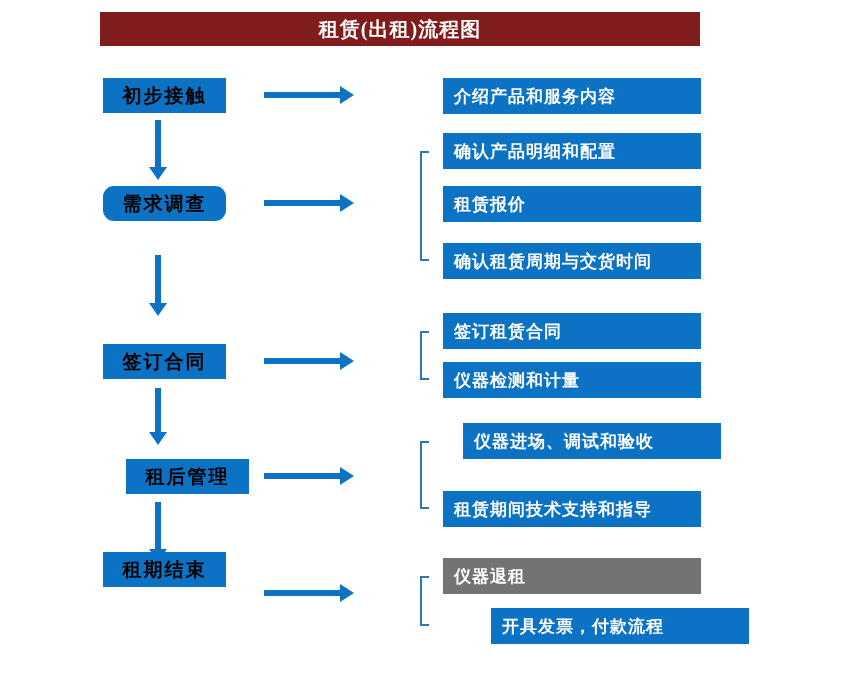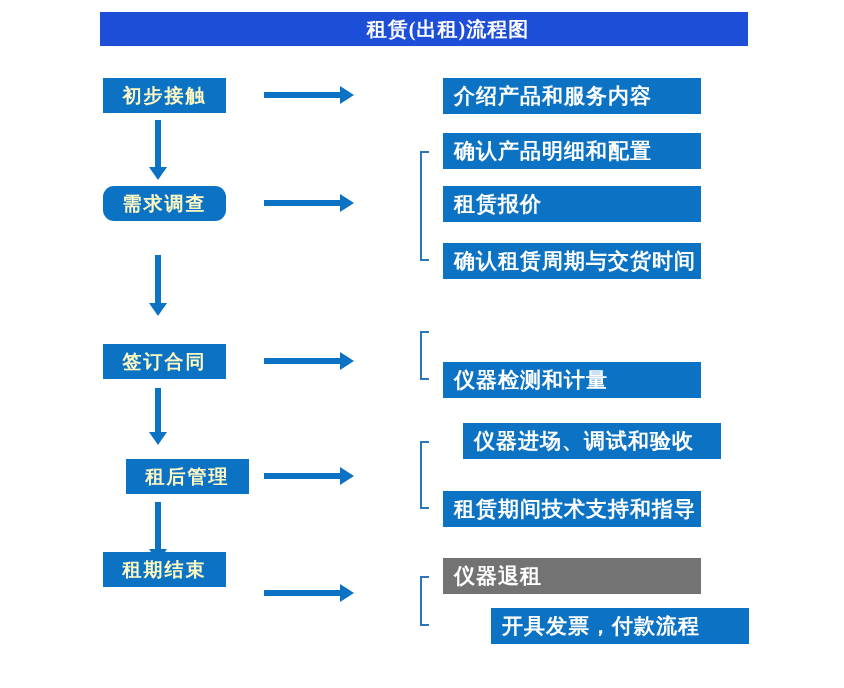--- a/index.html
+++ b/index.html
@@ -11,27 +11,27 @@
     overflow:hidden;
   }
   .banner{
     position:absolute;left:100px;top:12px;width:600px;height:34px;
     display:flex;align-items:center;justify-content:center;
     color:#ffffff;font-weight:bold;font-size:20px;letter-spacing:1px;
   }
   .stepbox{
     position:absolute;left:103px;width:123px;height:35px;
     display:flex;align-items:center;justify-content:center;
-    color:#fef9c3;font-weight:bold;font-size:19px;letter-spacing:2px;
+    color:#000000;font-weight:bold;font-size:19px;letter-spacing:2px;
   }
   .outbox{
     position:absolute;left:443px;width:258px;height:36px;
     display:flex;align-items:center;
     padding-left:11px;box-sizing:border-box;
-    color:#ffffff;font-weight:bold;font-size:21px;letter-spacing:1px;
+    color:#ffffff;font-weight:bold;font-size:17px;letter-spacing:1px;
     white-space:nowrap;
   }
   .harrow{position:absolute;left:264px;width:90px;height:18px;}
   .harrow .shaft{position:absolute;left:0;top:6px;width:76px;height:6px;}
   .harrow .head{
     position:absolute;right:0;top:0;width:0;height:0;
     border-top:9px solid transparent;border-bottom:9px solid transparent;
     border-left:14px solid transparent;
   }
   .varrow{position:absolute;left:149px;width:18px;}
@@ -45,32 +45,33 @@
     position:absolute;left:420px;width:9px;box-sizing:border-box;
     border-style:solid;border-width:2px;border-right:none;
     background:transparent;
   }
 </style>
 </head>
 <body>
 
 <div class="canvas">
 
-  <div class="banner fill-blue" style="background: #1d4ed8; padding-left: 48px;">租赁(出租)流程图</div>
+  <div class="banner fill-blue" style="background: #7f1d1d;">租赁(出租)流程图</div>
 
   <div class="stepbox fill-blue" style="top: 78px; background: rgb(11, 114, 196);">初步接触</div>
   <div class="stepbox fill-blue" style="top: 186px; background: rgb(11, 114, 196); border-radius: 11px;">需求调查</div>
   <div class="stepbox fill-blue" style="top: 344px; background: rgb(11, 114, 196);">签订合同</div>
   <div class="stepbox fill-blue" style="top: 459px; background: rgb(11, 114, 196); margin-left: 23px;">租后管理</div>
   <div class="stepbox fill-blue" style="top: 552px; background: rgb(11, 114, 196);">租期结束</div>
 
   <div class="outbox fill-blue" style="top: 78px; background: rgb(11, 114, 196);">介绍产品和服务内容</div>
   <div class="outbox fill-blue" style="top: 133px; background: rgb(11, 114, 196);">确认产品明细和配置</div>
   <div class="outbox fill-blue" style="top: 186px; background: rgb(11, 114, 196);">租赁报价</div>
   <div class="outbox fill-blue" style="top: 243px; background: rgb(11, 114, 196);">确认租赁周期与交货时间</div>
+  <div class="outbox fill-blue" style="top: 313px; background: rgb(11, 114, 196);">签订租赁合同</div>
   <div class="outbox fill-blue" style="top: 362px; background: rgb(11, 114, 196);">仪器检测和计量</div>
   <div class="outbox fill-blue" style="top: 423px; background: rgb(11, 114, 196); margin-left: 20px;">仪器进场、调试和验收</div>
   <div class="outbox fill-blue" style="top: 491px; background: rgb(11, 114, 196);">租赁期间技术支持和指导</div>
   <div class="outbox fill-blue" style="top: 558px; background: #737373;">仪器退租</div>
   <div class="outbox fill-blue" style="top: 608px; background: rgb(11, 114, 196); margin-left: 48px;">开具发票，付款流程</div>
 
   <div class="harrow" style="top:86px">
       <div class="shaft fill-blue" style="background: rgb(11, 114, 196);"></div>
       <div class="head head-blue" style="border-left-color: rgb(11, 114, 196);"></div>
     </div>

